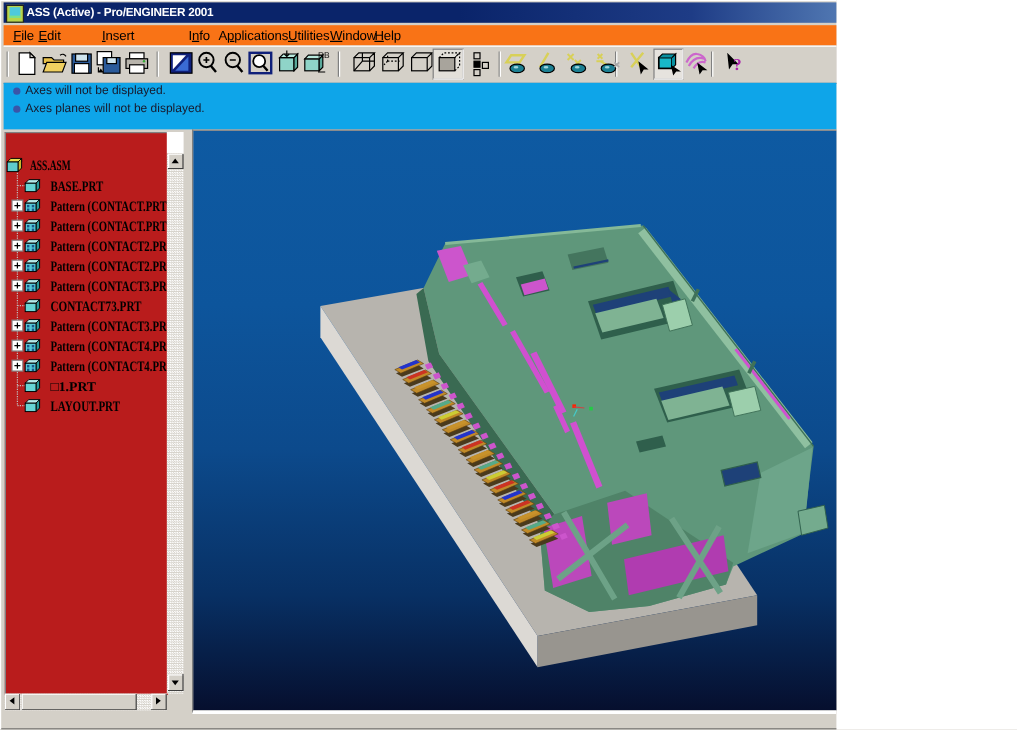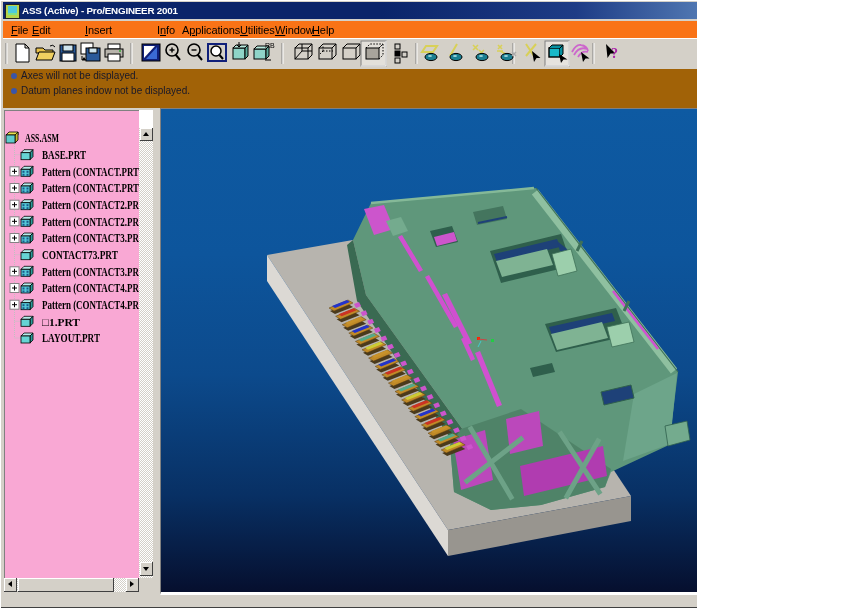--- a/index.html
+++ b/index.html
@@ -220,39 +220,39 @@
 
     <rect x="818" y="1" width="25" height="26" fill="#fdfdfb" stroke="#9a968e" stroke-width="1"></rect>
     <g transform="translate(831,14) rotate(26)">
           <ellipse cx="0" cy="0" rx="7" ry="11" fill="none" stroke="#151515" stroke-width="3.6"></ellipse>
           <path d="M3 -7 q3 5 -1 9" fill="none" stroke="#e09a80" stroke-width="2.4"></path>
           <circle cx="1" cy="-8" r="2" fill="#c87860"></circle>
         </g>
   </svg>
   </div>
 
-  <div class="abs" style="left:3px;top:69px;width:843px;height:39px;background:#a16207;font-size:10px;color:#18182a;">
+  <div class="abs" style="left:3px;top:69px;width:843px;height:39px;background:#0ea5e9;font-size:10px;color:#18182a;">
     <div class="abs" style="left:8px;top:4px;width:6px;height:6px;border-radius:50%;background:#3a55a8;"></div>
     <div class="abs" style="left:18px;top:1px;">Axes will not be displayed.</div>
     <div class="abs" style="left:8px;top:19px;width:6px;height:6px;border-radius:50%;background:#3a55a8;"></div>
-    <div class="abs" style="left:18px;top:16px;">Datum planes indow not be displayed.</div>
+    <div class="abs" style="left:18px;top:16px;">Axes planes will not be displayed.</div>
   </div>
 
   <div class="btn" style="left:836px;top:70px;width:12px;height:12px;">
       <div class="abs" style="left:3px;top:4px;width:0;height:0;border-left:3px solid transparent;border-right:3px solid transparent;border-bottom:4px solid #000;"></div>
     </div>
   <div class="btn" style="left:836px;top:95px;width:12px;height:12px;">
       <div class="abs" style="left:3px;top:4px;width:0;height:0;border-left:3px solid transparent;border-right:3px solid transparent;border-top:4px solid #000;"></div>
     </div>
   <div class="abs checker" style="left:836px;top:82px;width:12px;height:13px;"></div>
   <div class="btn" style="left:836px;top:82px;width:12px;height:9px;"></div>
 
   <div class="abs" style="left:3px;top:108px;width:843px;height:487px;background:#d4d0c8;"></div>
 
-  <div class="abs" style="left:4px;top:110px;width:135px;height:468px;background:#f9a8d4;border-top:1px solid #808080;border-left:1px solid #808080;overflow:hidden;" id="treepanel">
+  <div class="abs" style="left:4px;top:110px;width:135px;height:468px;background:#b91c1c;border-top:1px solid #808080;border-left:1px solid #808080;overflow:hidden;" id="treepanel">
   <svg width="135" height="468" style="position:absolute;left:-1px;top:-1px" font-family="Liberation Serif" font-size="12px" font-weight="bold" fill="#000">
     <defs>
       <g id="cube">
         <path d="M0 3 l3 -3 h9 l-3 3 z" fill="#b5ecec" stroke="#000" stroke-width="0.8"></path>
         <path d="M12 0 v7 l-3 3 v-7 z" fill="#2a9a9a" stroke="#000" stroke-width="0.8"></path>
         <rect x="0" y="3" width="9" height="7" fill="#66d4d4" stroke="#000" stroke-width="0.8"></rect>
       </g>
       <g id="pcube">
         <path d="M0 3 l3 -3 h9 l-3 3 z" fill="#b5ecec" stroke="#000" stroke-width="0.8"></path>
         <path d="M12 0 v7 l-3 3 v-7 z" fill="#2a9a9a" stroke="#000" stroke-width="0.8"></path>

